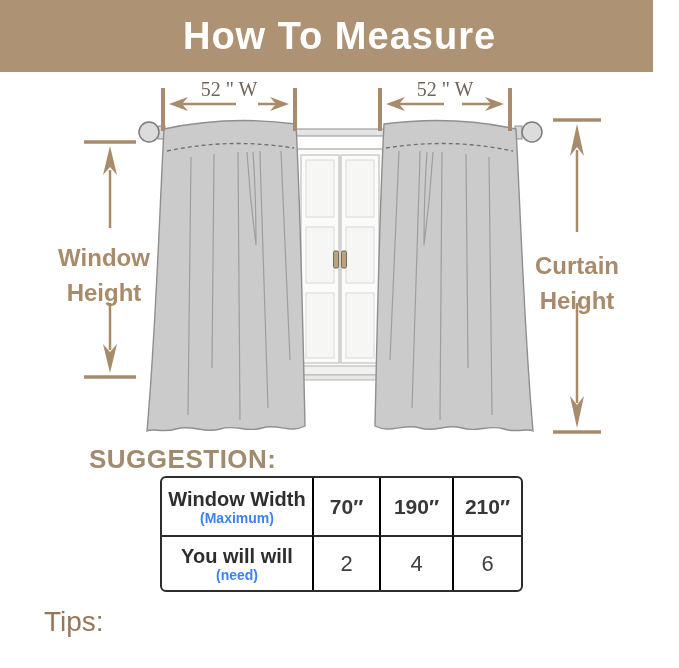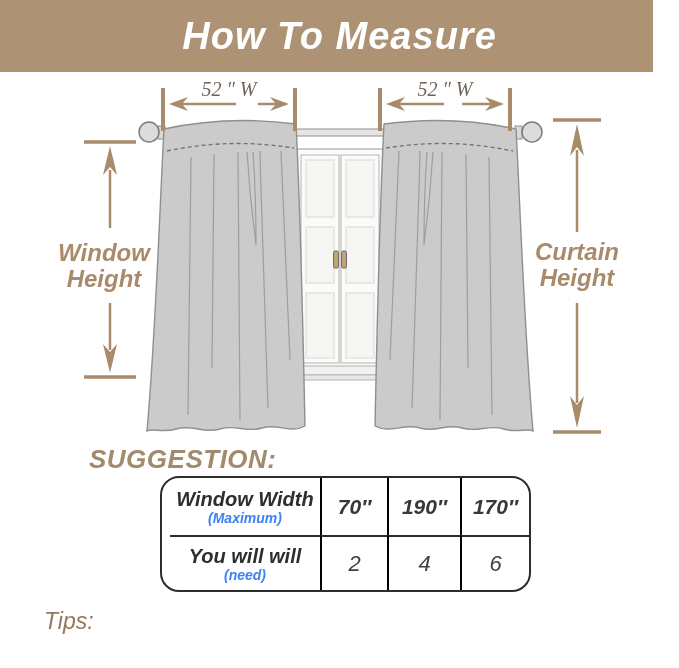--- a/index.html
+++ b/index.html
@@ -1,18 +1,18 @@
 <!DOCTYPE html>
 <html><head>
 <meta charset="utf-8">
 <style>
   html,body{margin:0;padding:0;background:#ffffff;}
   .page{
     position:relative;width:653px;height:668px;overflow:hidden;
-    background:#ffffff;font-family:"Liberation Sans",sans-serif;font-style:italic;
+    background:#ffffff;font-family:"Liberation Sans",sans-serif;
   }
   
   .header{
     position:absolute;left:0;top:0;width:679px;height:72px;
     background:#ad9374;display:flex;align-items:center;justify-content:center;
   }
   .header h1{
     margin:0;color:#ffffff;font-size:38px;font-weight:bold;letter-spacing:1px;
     font-family:"Liberation Sans",sans-serif;
   }
@@ -20,49 +20,49 @@
   .illustration{position:absolute;left:0;top:0;width:679px;height:668px;pointer-events:none;}
   
   .wlabel{
     position:absolute;width:132px;text-align:center;
     font-family:"Liberation Serif",serif;font-size:20px;color:#6f6459;
   }
   .wlabel.left{left:163px;top:78px;}
   .wlabel.right{left:379px;top:78px;}
   .hlabel{
     position:absolute;width:110px;text-align:center;white-space:pre-line;
-    font-size:24px;font-weight:bold;color:#a88b6a;line-height:26px;
+    font-size:24px;font-weight:bold;color:#a88b6a;line-height:35px;
   }
   .hlabel.window{left:49px;top:240px;}
-  .hlabel.curtain{left:522px;top:239px;}
+  .hlabel.curtain{left:522px;top:248px;}
   
   .suggestion{
     position:absolute;left:89px;top:444px;
     font-size:26px;font-weight:bold;color:#a28a6d;letter-spacing:.5px;
   }
   
   .spec-table{
     position:absolute;left:160px;top:476px;
     display:grid;grid-template-columns:150px 67px 73px 69px;grid-template-rows:57px 55px;
-    border:2px solid #2c2c2c;border-radius:19px;overflow:hidden;background:#ffffff;padding-left:8px;
+    border:2px solid #2c2c2c;border-radius:6px;overflow:hidden;background:#ffffff;
   }
   .cell{
     display:flex;flex-direction:column;align-items:center;justify-content:center;
     box-sizing:border-box;color:#333333;
   }
   .cell.bl{border-left:2px solid #000000;}
   .cell.bt{border-top:2px solid #2c2c2c;}
   .cell .main{font-size:20px;font-weight:bold;color:#2e2e2e;line-height:22px;}
   .cell .sub{font-size:14px;font-weight:bold;color:#3b82f6;line-height:16px;}
   .cell.value{font-size:21px;font-weight:600;color:#383838;}
   .cell.count{font-size:22px;font-weight:400;color:#3f3f3f;}
   
   .tips{
     position:absolute;left:44px;top:608px;display:flex;gap:5px;
-    font-size:23px;line-height:27px;color:#3b3b3b;
+    font-size:28px;line-height:27px;color:#3b3b3b;
   }
   .tips .tips-label{color:#97775c;flex:none;}
   .tips .tips-text{white-space:pre-line;}
 </style>
 </head>
 <body>
 
 <div class="page">
 
   <div class="header">
@@ -184,21 +184,21 @@
 
   <div class="suggestion">SUGGESTION:</div>
 
   <div class="spec-table">
     <div class="cell">
       <span class="main">Window Width</span>
       <span class="sub">(Maximum)</span>
     </div>
     <div class="cell value bl">70″</div>
     <div class="cell value bl">190″</div>
-    <div class="cell value bl">170″</div>
+    <div class="cell value bl">210″</div>
 
     <div class="cell bt">
       <span class="main">You will will</span>
       <span class="sub">(need)</span>
     </div>
     <div class="cell count bl bt">2</div>
     <div class="cell count bl bt">4</div>
     <div class="cell count bl bt">6</div>
   </div>
 

